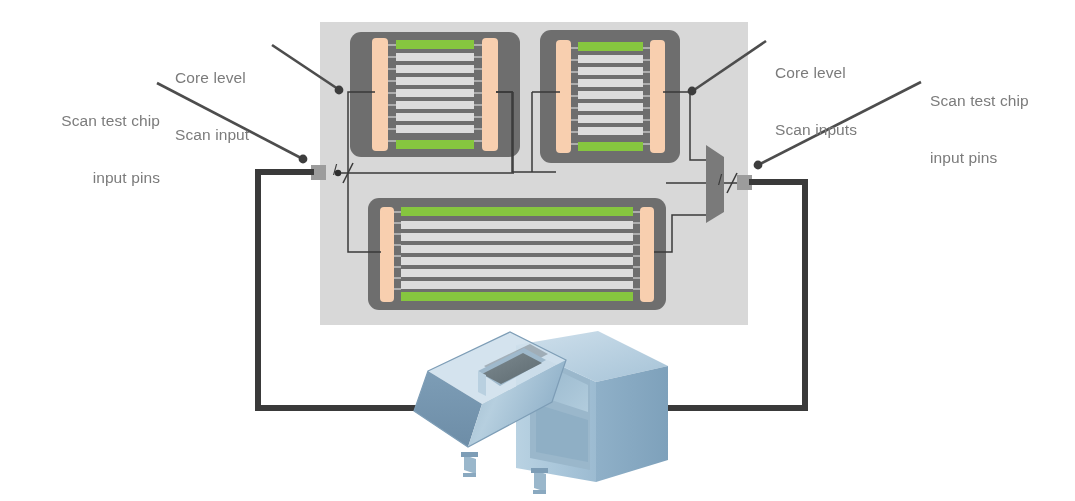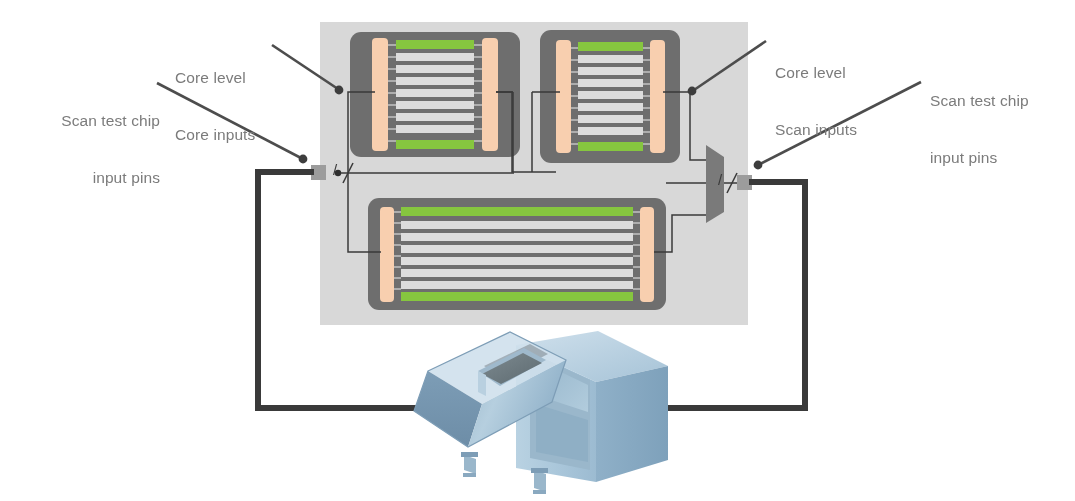--- a/index.html
+++ b/index.html
@@ -260,21 +260,21 @@
       <polygon points="464,455 476,459 476,474 464,470" fill="#9ab7cb"></polygon>
       <rect x="461" y="452" width="17" height="5" fill="#7d9db6"></rect>
       <rect x="463" y="473" width="13" height="4" fill="#8aa9c0"></rect>
     </g>
   </g>
 
 </svg>
 
 <div class="lbl l" style="left:175px;top:30px;">
   <div>Core level</div>
-  <div>Core inputs</div>
+  <div>Scan input</div>
 </div>
 
 <div class="lbl r" style="left:0px;top:73px;width:160px;">
   <div>Scan test chip</div>
   <div>input pins</div>
 </div>
 
 <div class="lbl l" style="left:775px;top:25px;">
   <div>Core level</div>
   <div>Scan inputs</div>

